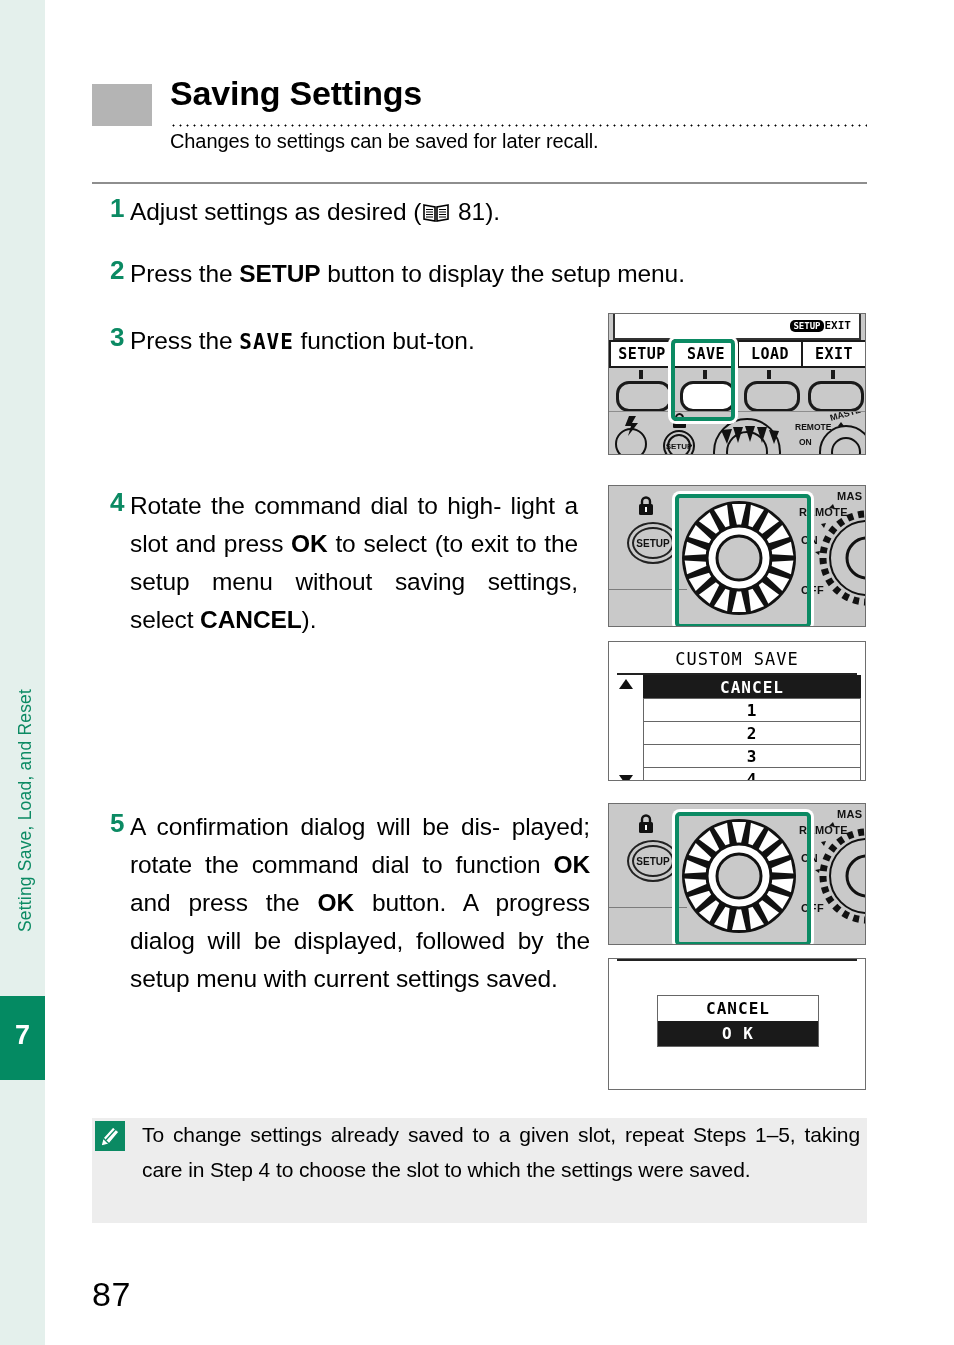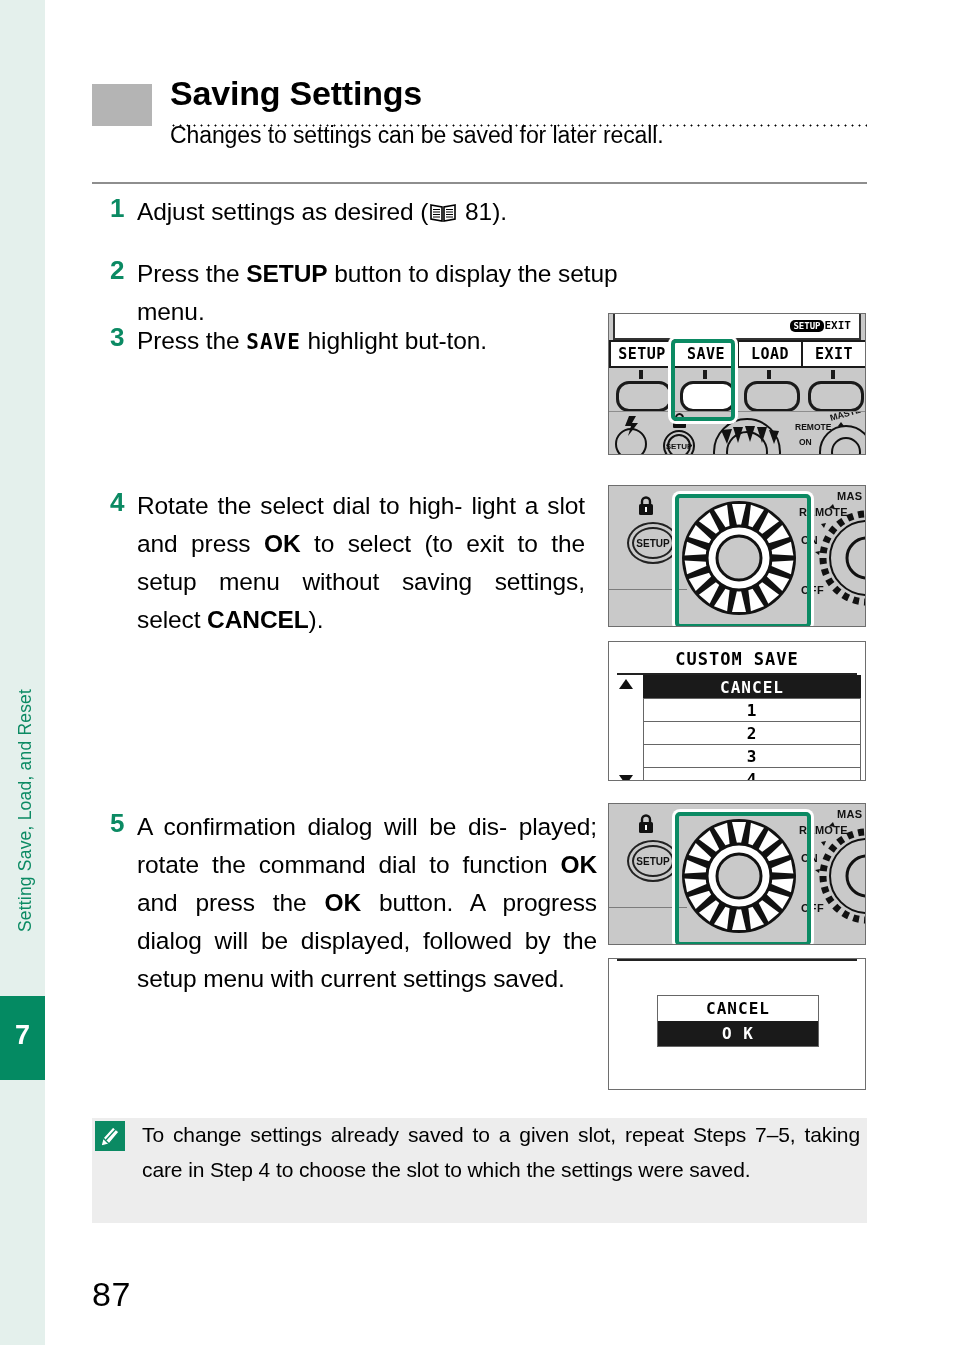--- a/index.html
+++ b/index.html
@@ -45,35 +45,35 @@
     position:absolute;left:78px;top:-6px;
     font-size:34px;font-weight:bold;letter-spacing:-0.2px;
     font-family:"Liberation Sans", sans-serif;
   }
   #title-dotted-rule{
     position:absolute;left:78px;top:44px;width:697px;height:3px;
     background-image:radial-gradient(circle, #000 0.9px, rgba(0,0,0,0) 1.1px);
     background-size:7px 3px;background-repeat:repeat-x;
   }
   #page-subtitle{
-    position:absolute;left:78px;top:42px;
-    font-size:23px;letter-spacing:-0.1px;white-space:nowrap;
+    position:absolute;left:78px;top:50px;
+    font-size:20px;letter-spacing:-0.1px;white-space:nowrap;
   }
   #heading-hr{
     position:absolute;left:92px;top:182px;width:775px;height:2px;background:#8e8e8e;
   }
 
   
   .step{position:absolute;}
   .step-num{
     position:absolute;left:0;top:0;width:28px;text-align:left;
     font-size:26px;font-weight:bold;color:#0b8a63;
   }
   .step-text{
-    position:absolute;left:27px;top:0;
+    position:absolute;left:20px;top:0;
     font-size:24.5px;line-height:38px;letter-spacing:-0.1px;
   }
   .step-text b{font-weight:bold;}
   .justify{text-align:justify;}
   .lcdfont{
     font-family:"DejaVu Sans Mono", monospace;
     font-weight:bold;font-size:21px;letter-spacing:1px;
   }
 
   
@@ -149,21 +149,21 @@
   .mode-dial{position:absolute;left:196px;top:18px;width:108px;height:108px;}
   .dial-txt{
     position:absolute;font-family:"Liberation Sans", sans-serif;font-weight:bold;
     font-size:11px;color:#111;letter-spacing:0.3px;
   }
 
   
   .screen-fig{left:608px;width:256px;background:#fff;}
   .screen-title{
     position:relative;text-align:center;font-family:"DejaVu Sans Mono", monospace;
-    font-weight:bold;font-size:17px;letter-spacing:1px;color:#000;
+    font-weight:normal;font-size:17px;letter-spacing:1px;color:#000;
     padding:7px 0 4px 0;
   }
   .screen-title-rule{height:2px;background:#222;margin:0 8px;}
   .menu-wrap{position:relative;padding:0 4px 0 0;display:flex;}
   .menu-arrows{
     width:34px;display:flex;flex-direction:column;justify-content:space-between;
     align-items:center;padding:4px 0 6px 0;
   }
   .arrow{width:0;height:0;}
   .arrow.up{border-left:7px solid transparent;border-right:7px solid transparent;border-bottom:10px solid #111;}
@@ -239,21 +239,21 @@
 <div class="step" style="left:110px;top:255px;width:580px;">
   <div class="step-num">2</div>
   <div class="step-text">
     <span>Press the </span><b>SETUP</b><span> button to display the setup menu.</span>
   </div>
 </div>
 
 <div class="step" style="left:110px;top:322px;width:480px;">
   <div class="step-num">3</div>
   <div class="step-text" style="width:470px;">
-    <span>Press the </span><span class="lcdfont">SAVE</span><span> highlight but-ton.</span>
+    <span>Press the </span><span class="lcdfont">SAVE</span><span> function but-ton.</span>
   </div>
 </div>
 
 <div class="figure" id="fig-save-button">
   <div class="panel-bg"></div>
   <div class="lcd-strip">
     <div class="lcd-cut-text">LED BRIGHTNESS</div>
     <div class="lcd-exit">
       <span class="badge-setup">SETUP</span>
       <span class="lcd-exit-text">EXIT</span>
@@ -316,21 +316,21 @@
       </g>
       <path d="M229 14 l3 -4 3 4 z" fill="#111"></path>
     </svg>
   </div>
   <div class="hl-box" style="left:62px;top:25px;width:56px;height:74px;"></div>
 </div>
 
 <div class="step" style="left:110px;top:487px;width:480px;">
   <div class="step-num">4</div>
   <div class="step-text justify" style="width:448px;">
-    <span>Rotate the select dial to high-</span>
+    <span>Rotate the command dial to high-</span>
     <span>light a slot and press </span><b>OK</b><span> to select</span>
     <span>(to exit to the setup menu without</span>
     <span>saving settings, select </span><b>CANCEL</b><span>).</span>
   </div>
 </div>
 
 <div class="figure dial-fig" style="top:485px;">
   <div class="dial-bg"></div>
   <div class="dial-divider"></div>
   <div class="lock-icon">
@@ -561,14 +561,14 @@
 </div>
 
 <div id="note-box">
   <div id="note-icon">
     <svg width="30" height="30" viewBox="0 0 30 30">
         <path d="M8 17 L18 6 L24 11 L14 23 Z" fill="#fff" stroke="#0b8a63" stroke-width="1.2"></path>
         <path d="M8 17 L14 23 L6 25 Z" fill="#fff" stroke="#0b8a63" stroke-width="1.2"></path>
         <path d="M11 19 L21 8" stroke="#0b8a63" stroke-width="1.2"></path>
       </svg>
   </div>
-  <div id="note-text">To change settings already saved to a given slot, repeat Steps 7–5, taking care in Step 4 to choose the slot to which the settings were saved.</div>
+  <div id="note-text">To change settings already saved to a given slot, repeat Steps 1–5, taking care in Step 4 to choose the slot to which the settings were saved.</div>
 </div>
 
 </body></html>

